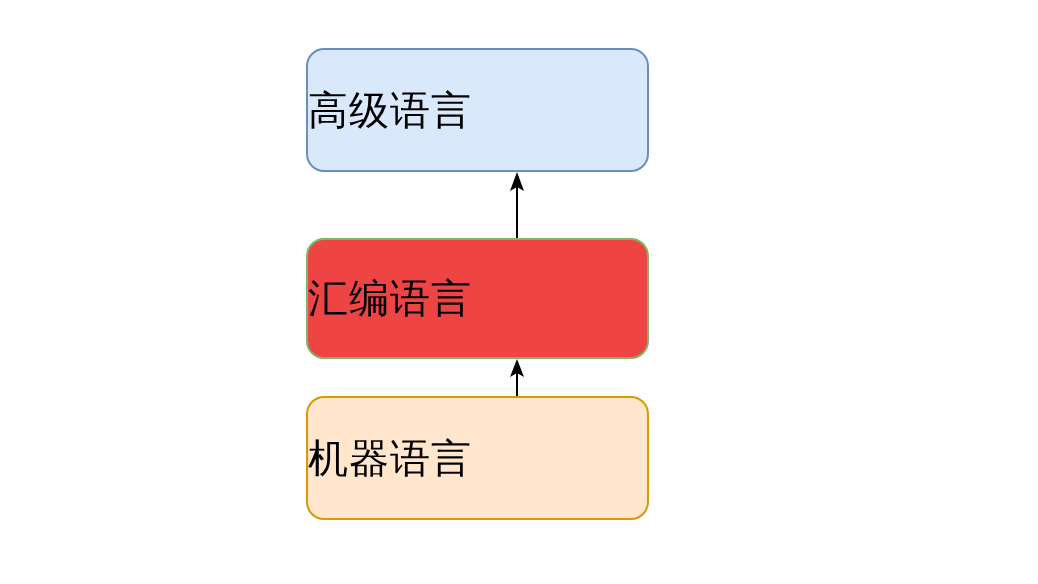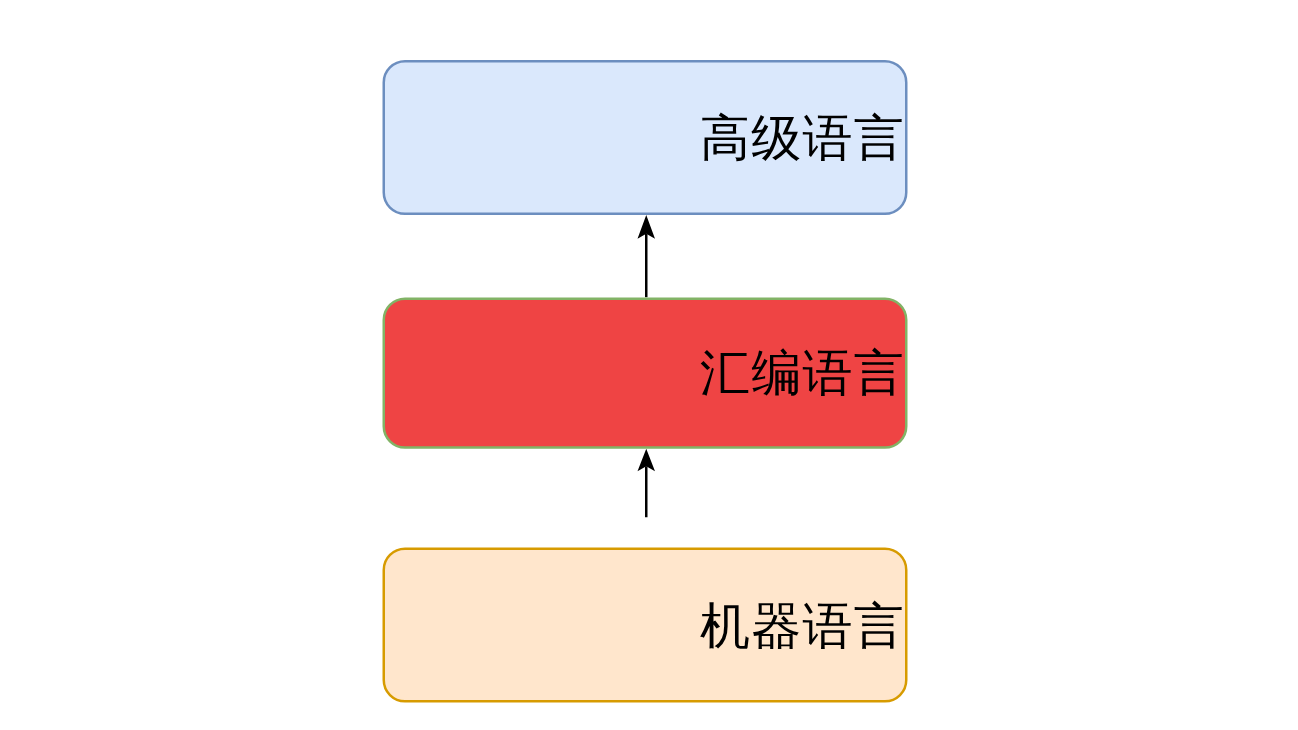--- a/index.html
+++ b/index.html
@@ -11,48 +11,48 @@
   .canvas {
     position: relative;
     width: 1038px;
     height: 584px;
     background: #ffffff;
     overflow: hidden;
   }
   .node {
     position: absolute;
     left: 306px;
-    width: 420px;
+    width: 343px;
     height: 124px;
     box-sizing: border-box;
     border-radius: 18px;
     border: 2px solid;
     display: flex;
     align-items: center;
-    justify-content: flex-end;
+    justify-content: flex-start;
   }
   .node-label {
     font-size: 40px;
     color: #000000;
     letter-spacing: 1px;
     white-space: nowrap;
   }
   .node-high {
     top: 48px;
     background: #DAE8FC;
     border-color: #6C8EBF;
   }
   .node-asm {
     top: 238px;
     height: 121px;
     background: #ef4444;
     border-color: #82B366;
   }
   .node-machine {
-    top: 438px;
+    top: 396px;
     background: #FFE6CC;
     border-color: #D79B00;
   }
   .arrow {
     position: absolute;
     left: 506px;
     width: 22px;
     display: block;
   }
   .arrow-1 {

